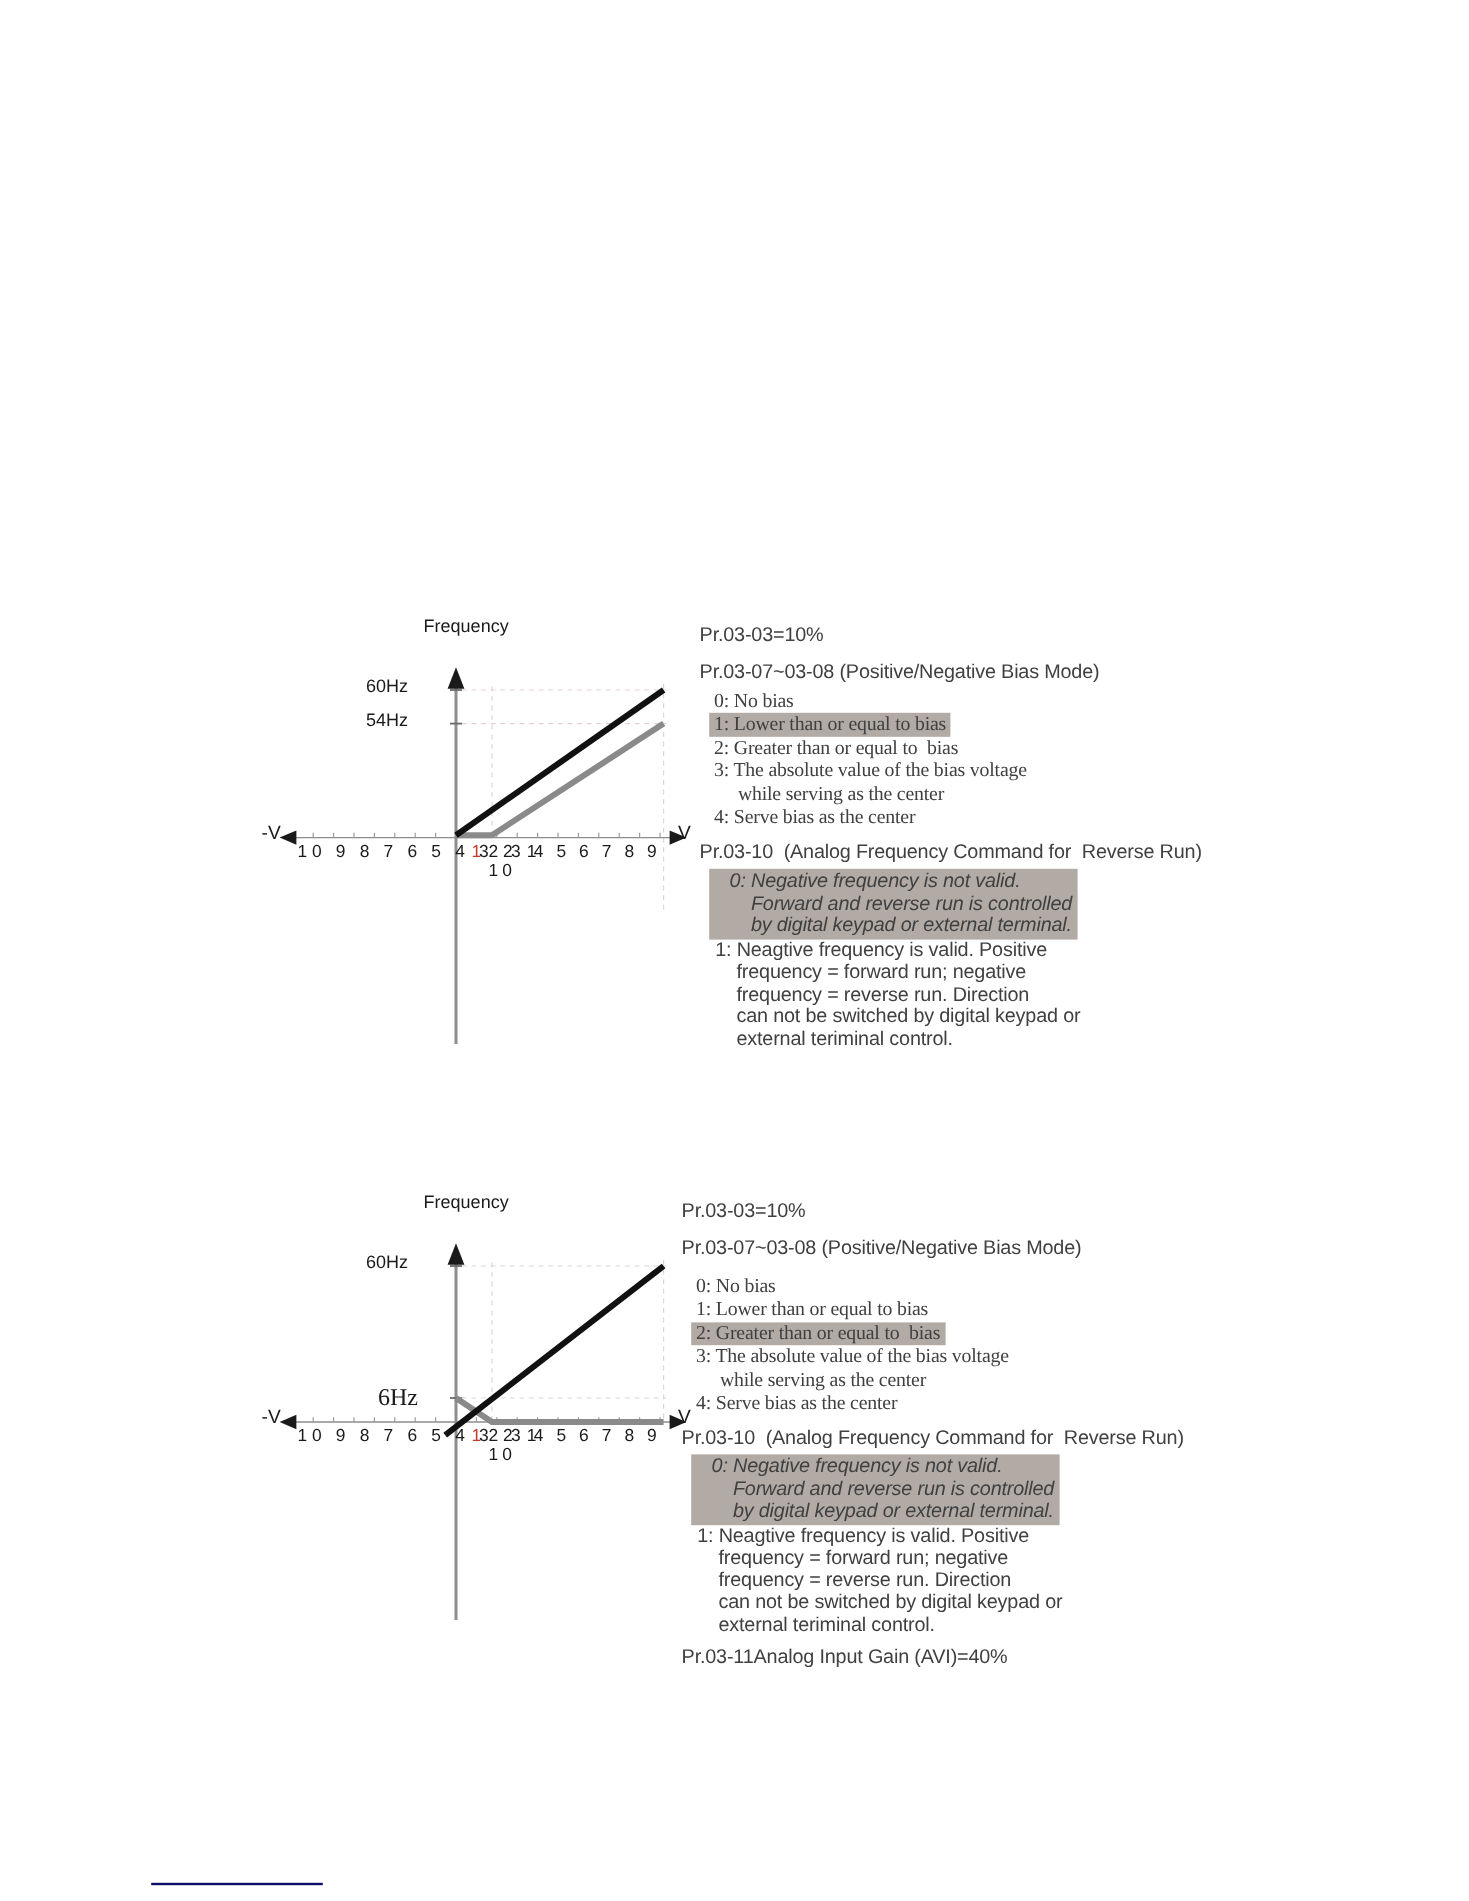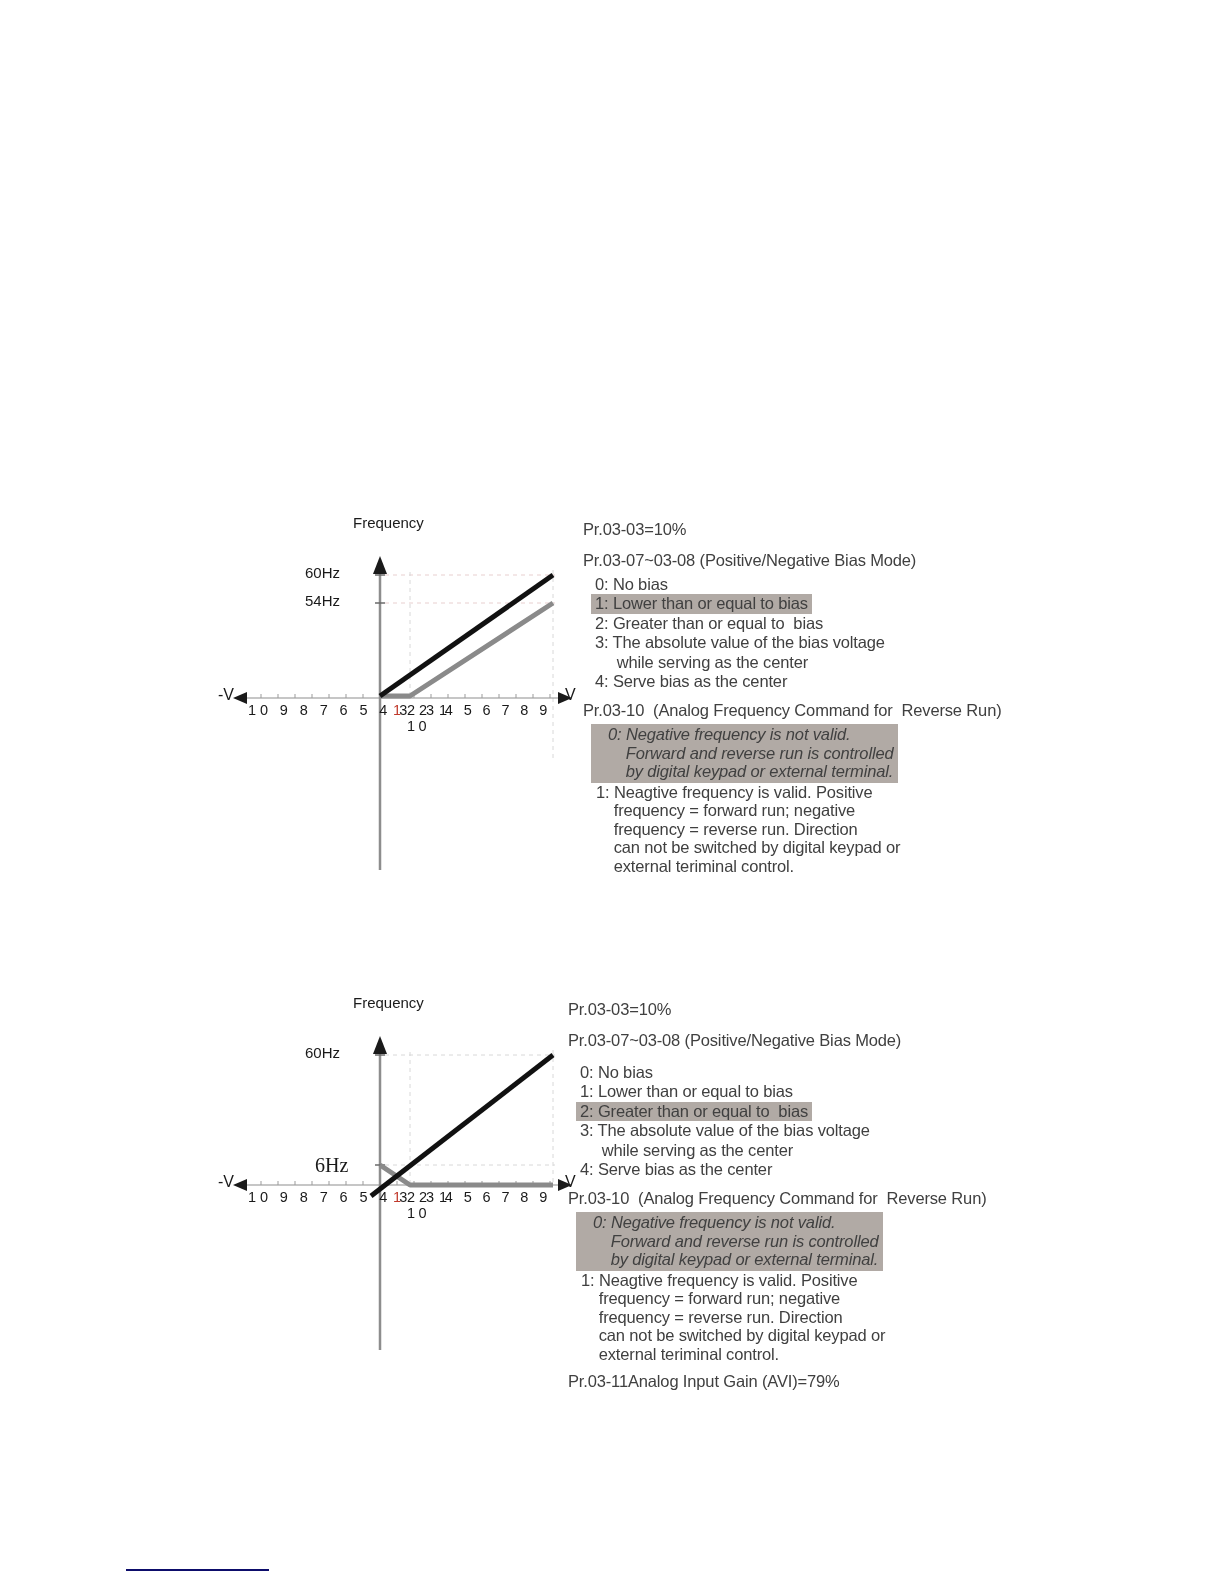--- a/index.html
+++ b/index.html
@@ -45,21 +45,21 @@
   }
   #notes-1 { left: 583px; width: 430px; }
   #notes-2 { left: 568px; width: 445px; }
 
   .note-line { white-space: pre; }
 
   .para-gap   { height: 13px; }
   .para-gap-s { height: 9px; }
   .para-gap-xs{ height: 5px; }
 
-  .opt-list { margin: 0; padding: 0; }
+  .opt-list { margin: 0; padding: 0; font-family: Liberation Serif, serif; }
   .opt {
     white-space: pre;
     display: block;
     width: fit-content;
     padding: 0 4px 1px 4px;
     margin-left: 8px;
   }
   .opt.indent2 { margin-left: 12px; }
   .opt.hl { background: #b1aaa5; }
 
@@ -254,17 +254,17 @@
       <span class="note-line">    by digital keypad or external terminal.</span>
     </div>
     <div class="plain-block">
       <span class="note-line">1: Neagtive frequency is valid. Positive</span>
       <span class="note-line">    frequency = forward run; negative</span>
       <span class="note-line">    frequency = reverse run. Direction</span>
       <span class="note-line">    can not be switched by digital keypad or</span>
       <span class="note-line">    external teriminal control.</span>
     </div>
     <div class="para-gap-s"></div>
-    <div class="note-line">Pr.03-11Analog Input Gain (AVI)=79%</div>
+    <div class="note-line">Pr.03-11Analog Input Gain (AVI)=40%</div>
   </div>
 </div>
 
 <div id="footnote-rule"></div>
 
 </body></html>

